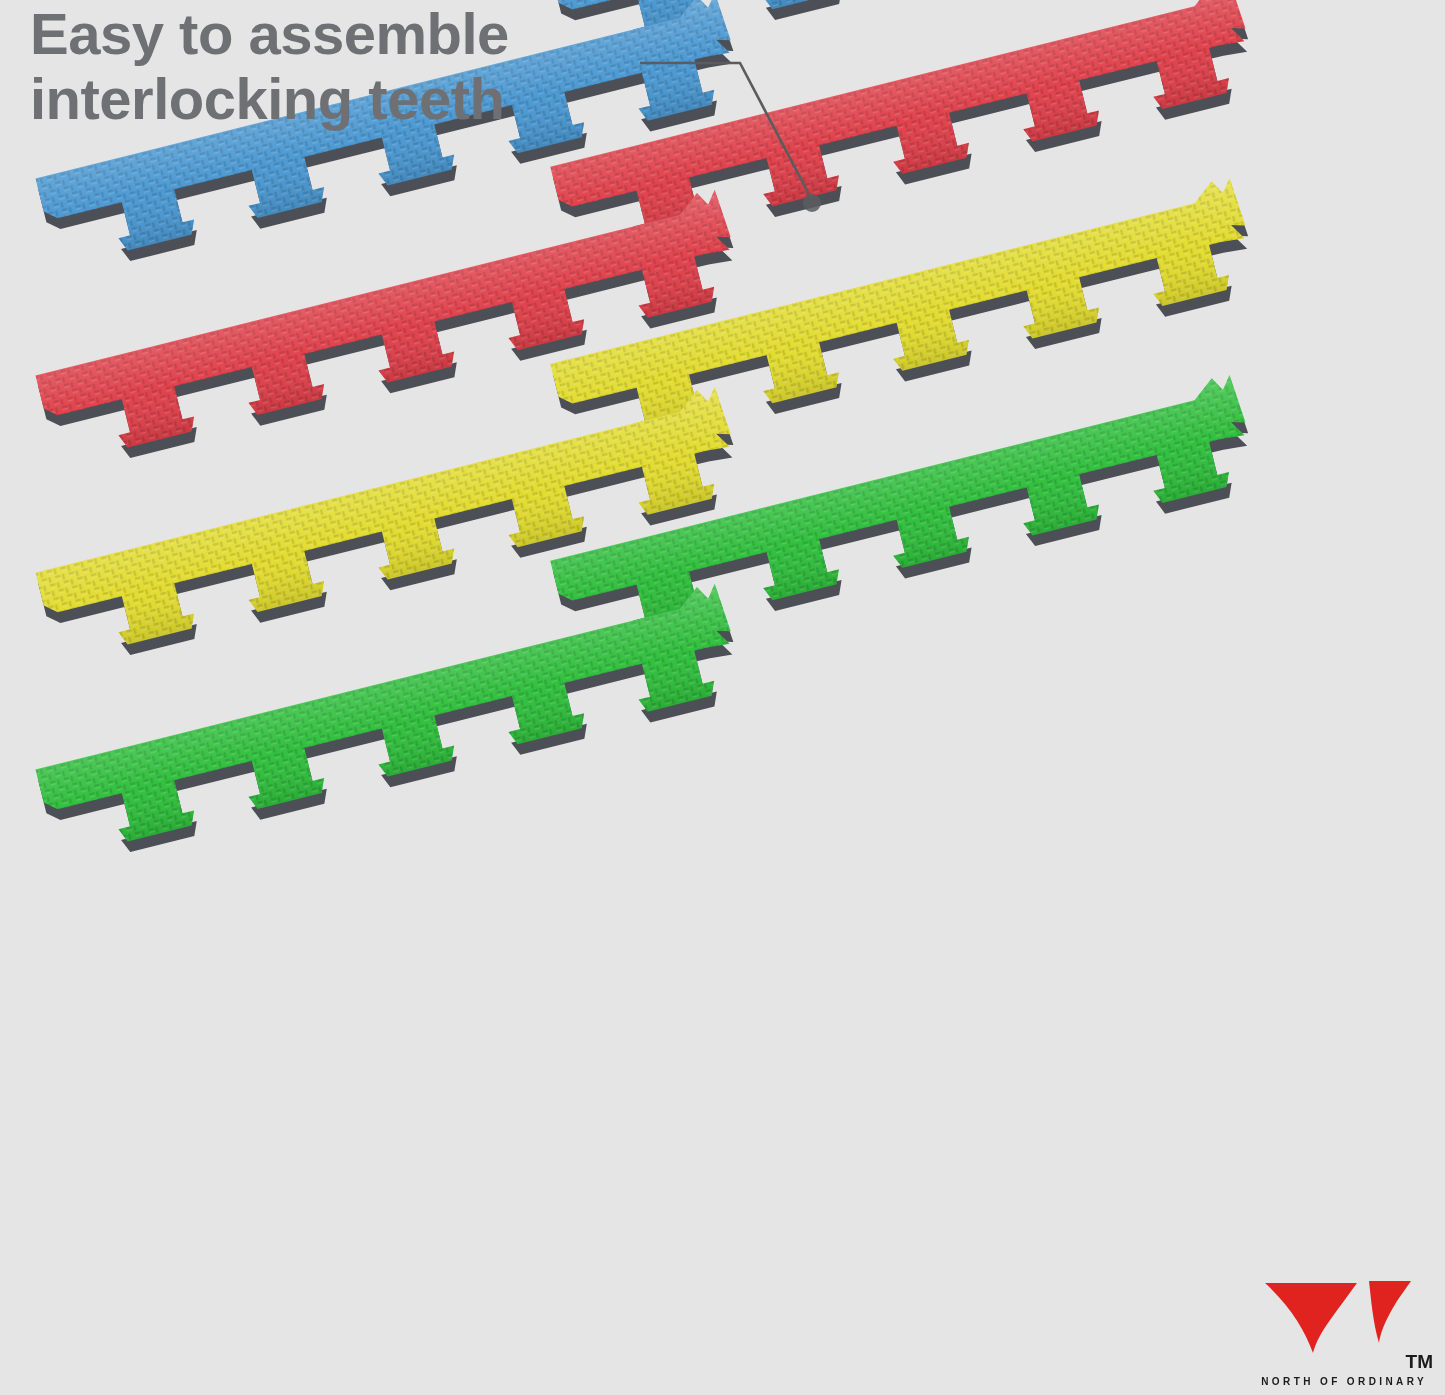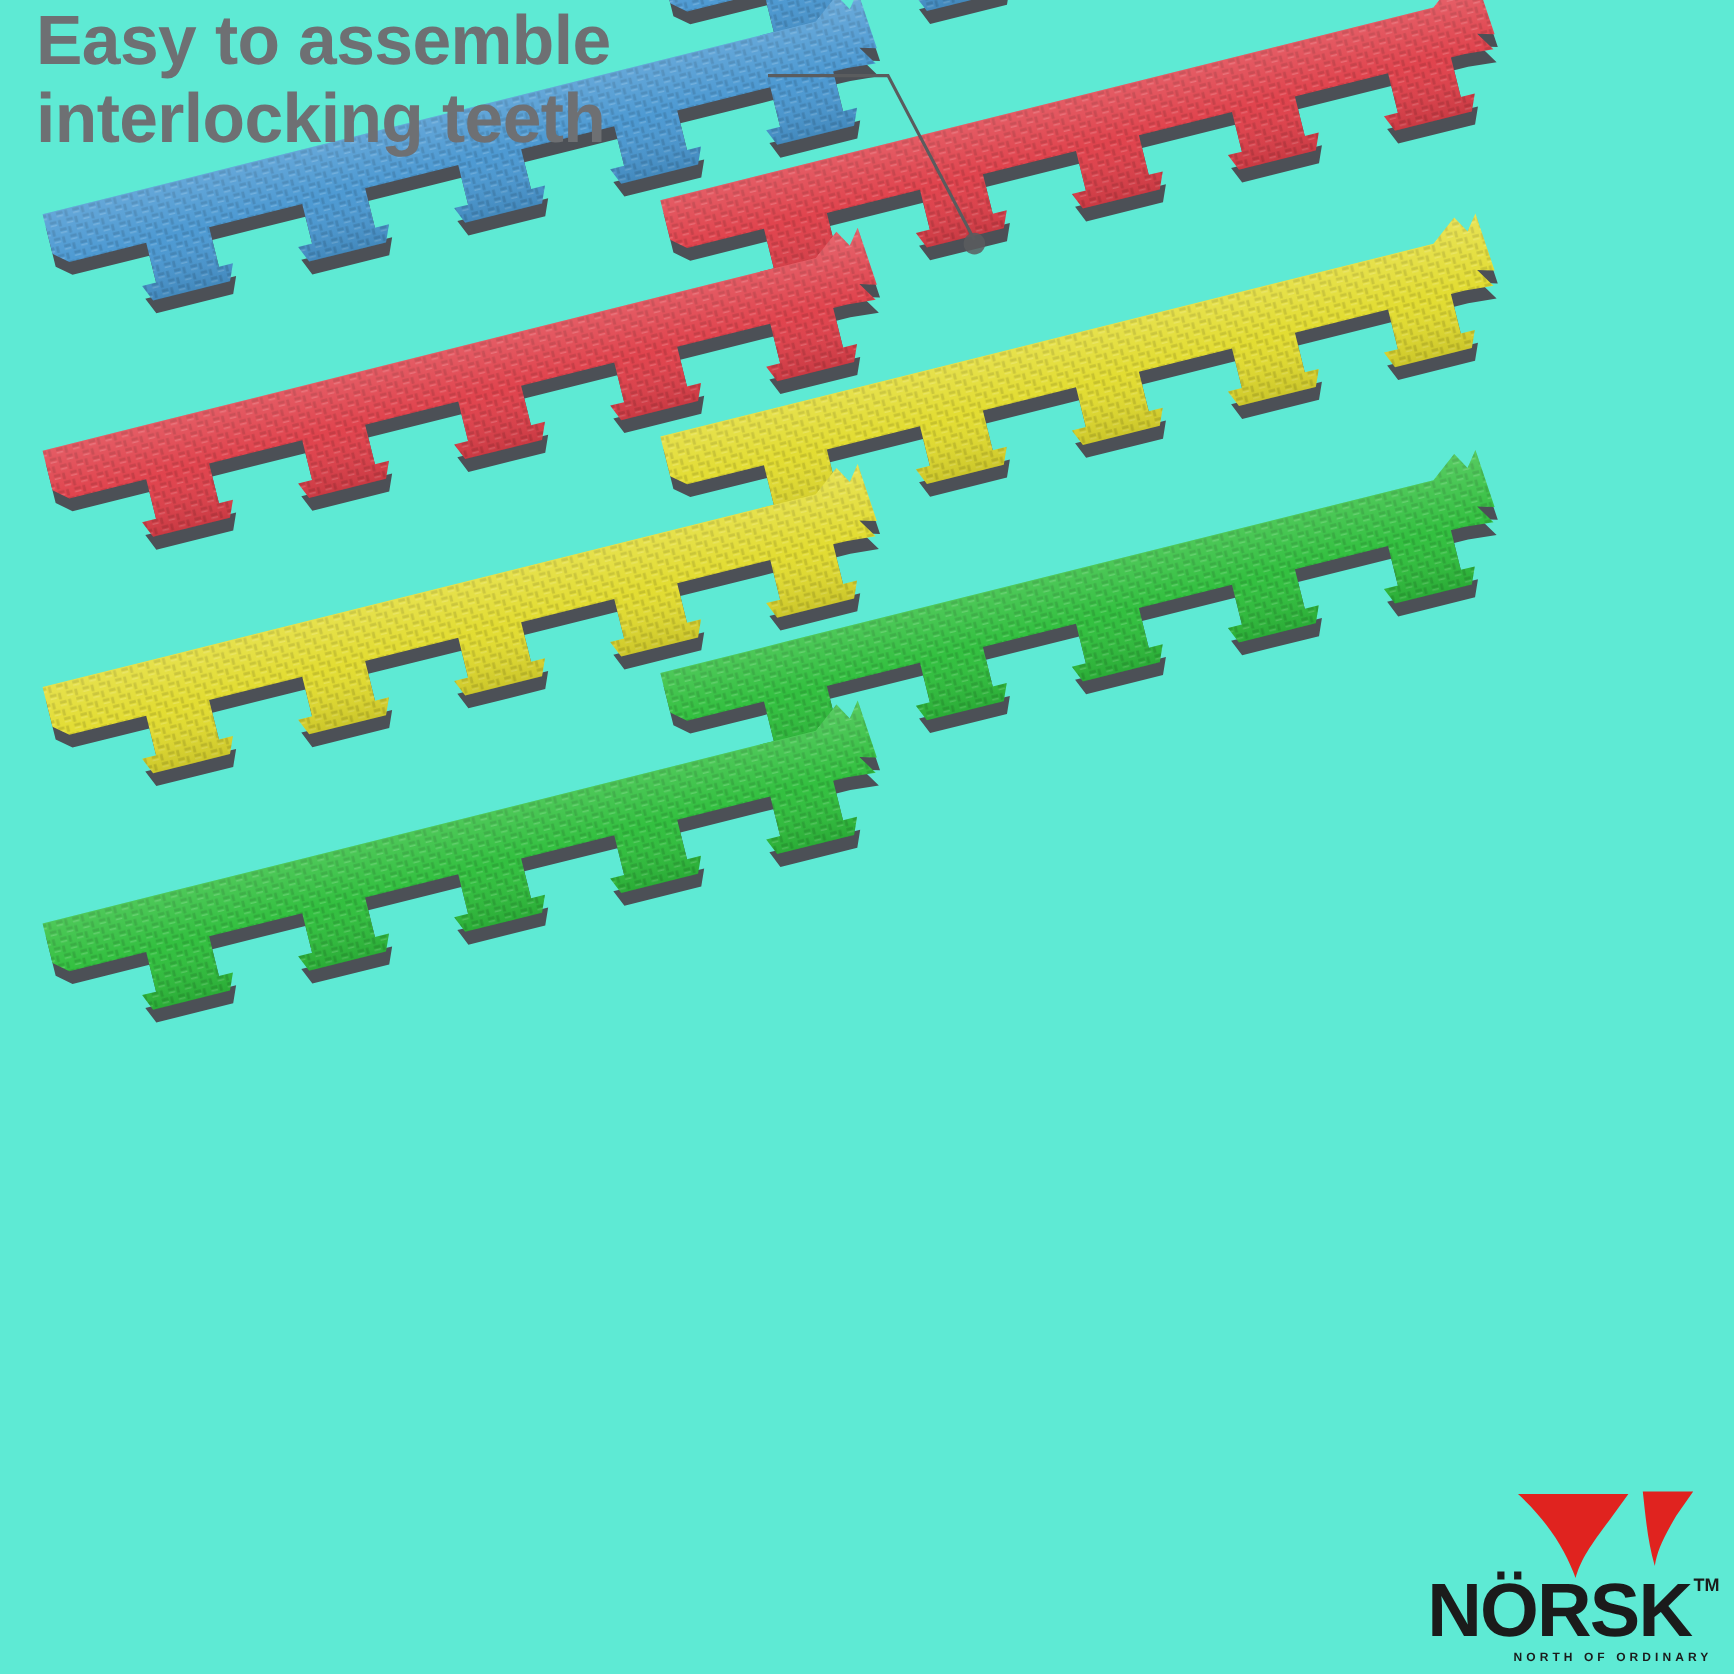--- a/index.html
+++ b/index.html
@@ -7,21 +7,21 @@
     padding: 0;
     background: #ffffff;
   }
   body {
     font-family: "Liberation Sans", sans-serif;
   }
   #stage {
     position: relative;
     width: 1445px;
     height: 1395px;
-    background: #5eead4;
+    background: #e5e5e5;
     overflow: hidden;
     text-decoration: underline;
   }
 
   
   .callout-text {
     position: absolute;
     color: #6e7073;
     font-weight: bold;
     letter-spacing: -0.5px;
@@ -84,21 +84,21 @@
   #logo-wordmark {
     font-family: "Liberation Sans", sans-serif;
     font-weight: bold;
     font-size: 63px;
     color: #1b1b1b;
     letter-spacing: -1.5px;
     line-height: 0.95;
   }
   #logo-tm {
     font-family: "Liberation Sans", sans-serif;
-    font-size: 15px;
+    font-size: 19px;
     font-weight: bold;
     color: #1b1b1b;
     margin-top: 0;
     margin-left: 2px;
   }
   #logo-tagline {
     font-family: "Liberation Sans", sans-serif;
     font-size: 10px;
     font-weight: bold;
     color: #1b1b1b;
@@ -266,19 +266,18 @@
   <div id="headline-top" class="callout-text">Easy to assemble
 interlocking teeth</div>
 
 
   <div id="logo">
     <svg id="logo-mark" width="168" height="82" viewBox="0 0 168 82">
       <path d="M4,10 L96,10 L80,32 C62,56 56,66 52,80 C44,58 30,34 4,10 Z" fill="#e0231f"></path>
       <path d="M108,8 L150,8 L136,28 C124,48 120,58 118,70 C112,50 110,26 108,8 Z" fill="#e0231f"></path>
     </svg>
     <div id="logo-wordmark-row">
-      <div id="logo-wordmark">NÖRSK</div>
       <div id="logo-tm">TM</div>
     </div>
     <div id="logo-tagline">NORTH OF ORDINARY</div>
   </div>
 
 </div>
 
 </body></html>

